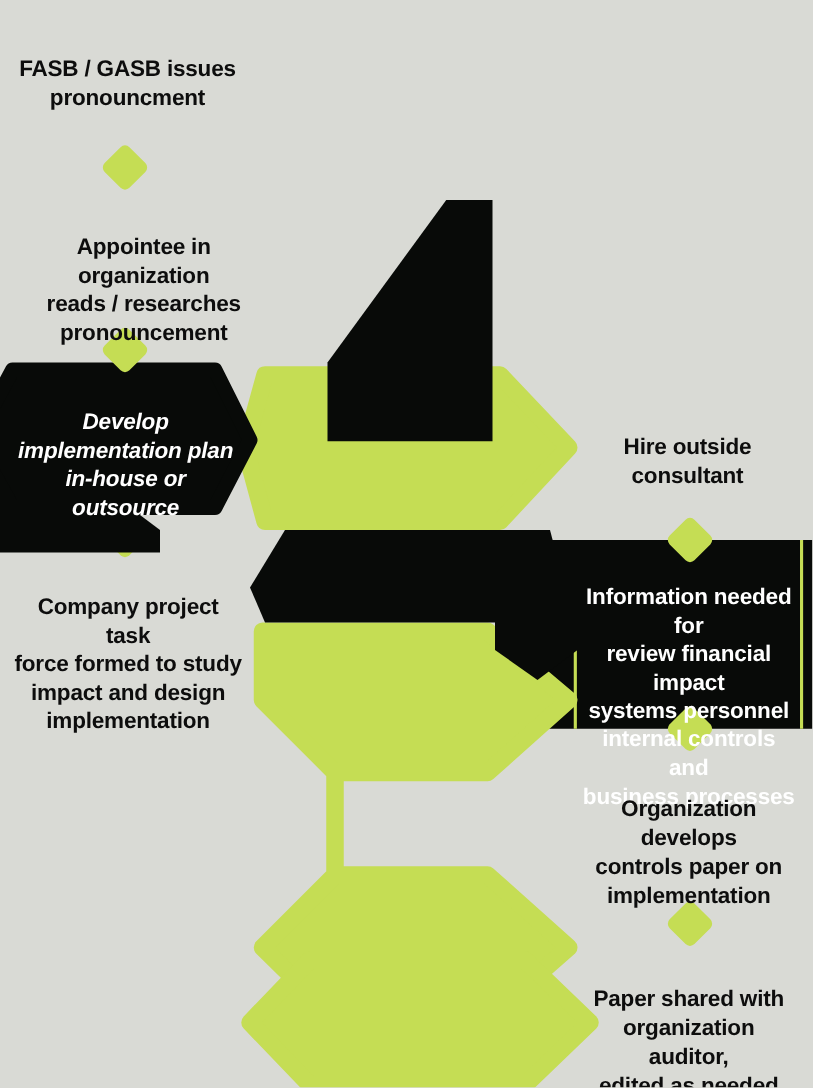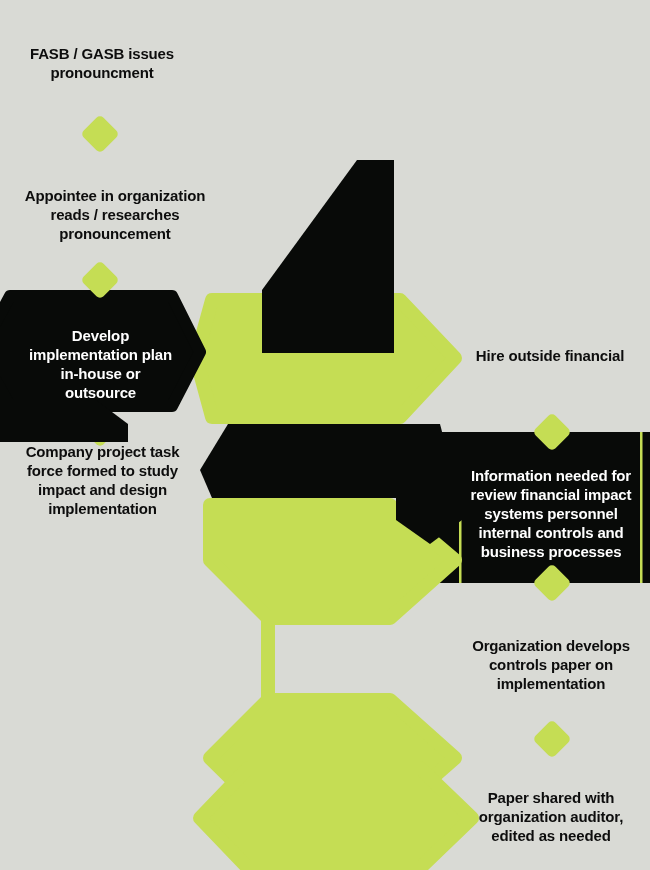--- a/index.html
+++ b/index.html
@@ -23,21 +23,21 @@
     inset: 0;
     width: 650px;
     height: 870px;
   }
 
   
   .label {
     position: absolute;
     text-align: center;
     font-weight: bold;
-    font-size: 15px;
+    font-size: 18px;
     line-height: 1.27;
     letter-spacing: -0.15px;
     color: #0d0d0d;
     white-space: pre-line;
   }
   .label.on-dark {
     color: #ffffff;
   }
 </style>
 </head>
@@ -87,28 +87,28 @@
     <path fill="#080a08" d="M 396 432 L 462 432 L 462 520 L 430 544 L 396 520 Z"></path>
   </svg>
 
   <div class="label" style="left:12px; top:44px; width:180px;">FASB / GASB issues
 pronouncment</div>
 
   <div class="label" style="left:20px; top:186px; width:190px;">Appointee in organization
 reads / researches
 pronouncement</div>
 
-  <div class="label on-dark" style="left:8px; top:326px; width:185px;">Develop
+  <div class="label on-dark" style="left:8px; top:326px; width:185px;font-style:italic;">Develop
 implementation plan
 in-house or
 outsource</div>
 
-  <div class="label" style="left:452px; top:346px; width:196px;">Hire outside financial</div>
+  <div class="label" style="left:452px; top:346px; width:196px;">Hire outside consultant</div>
 
-  <div class="label" style="left:10px; top:442px; width:185px;">Company project task
+  <div class="label" style="left:10px; top:474px; width:185px;">Company project task
 force formed to study
 impact and design
 implementation</div>
 
   <div class="label on-dark" style="left:466px; top:466px; width:170px;">Information needed for
 review financial impact
 systems personnel
 internal controls and
 business processes</div>
 

